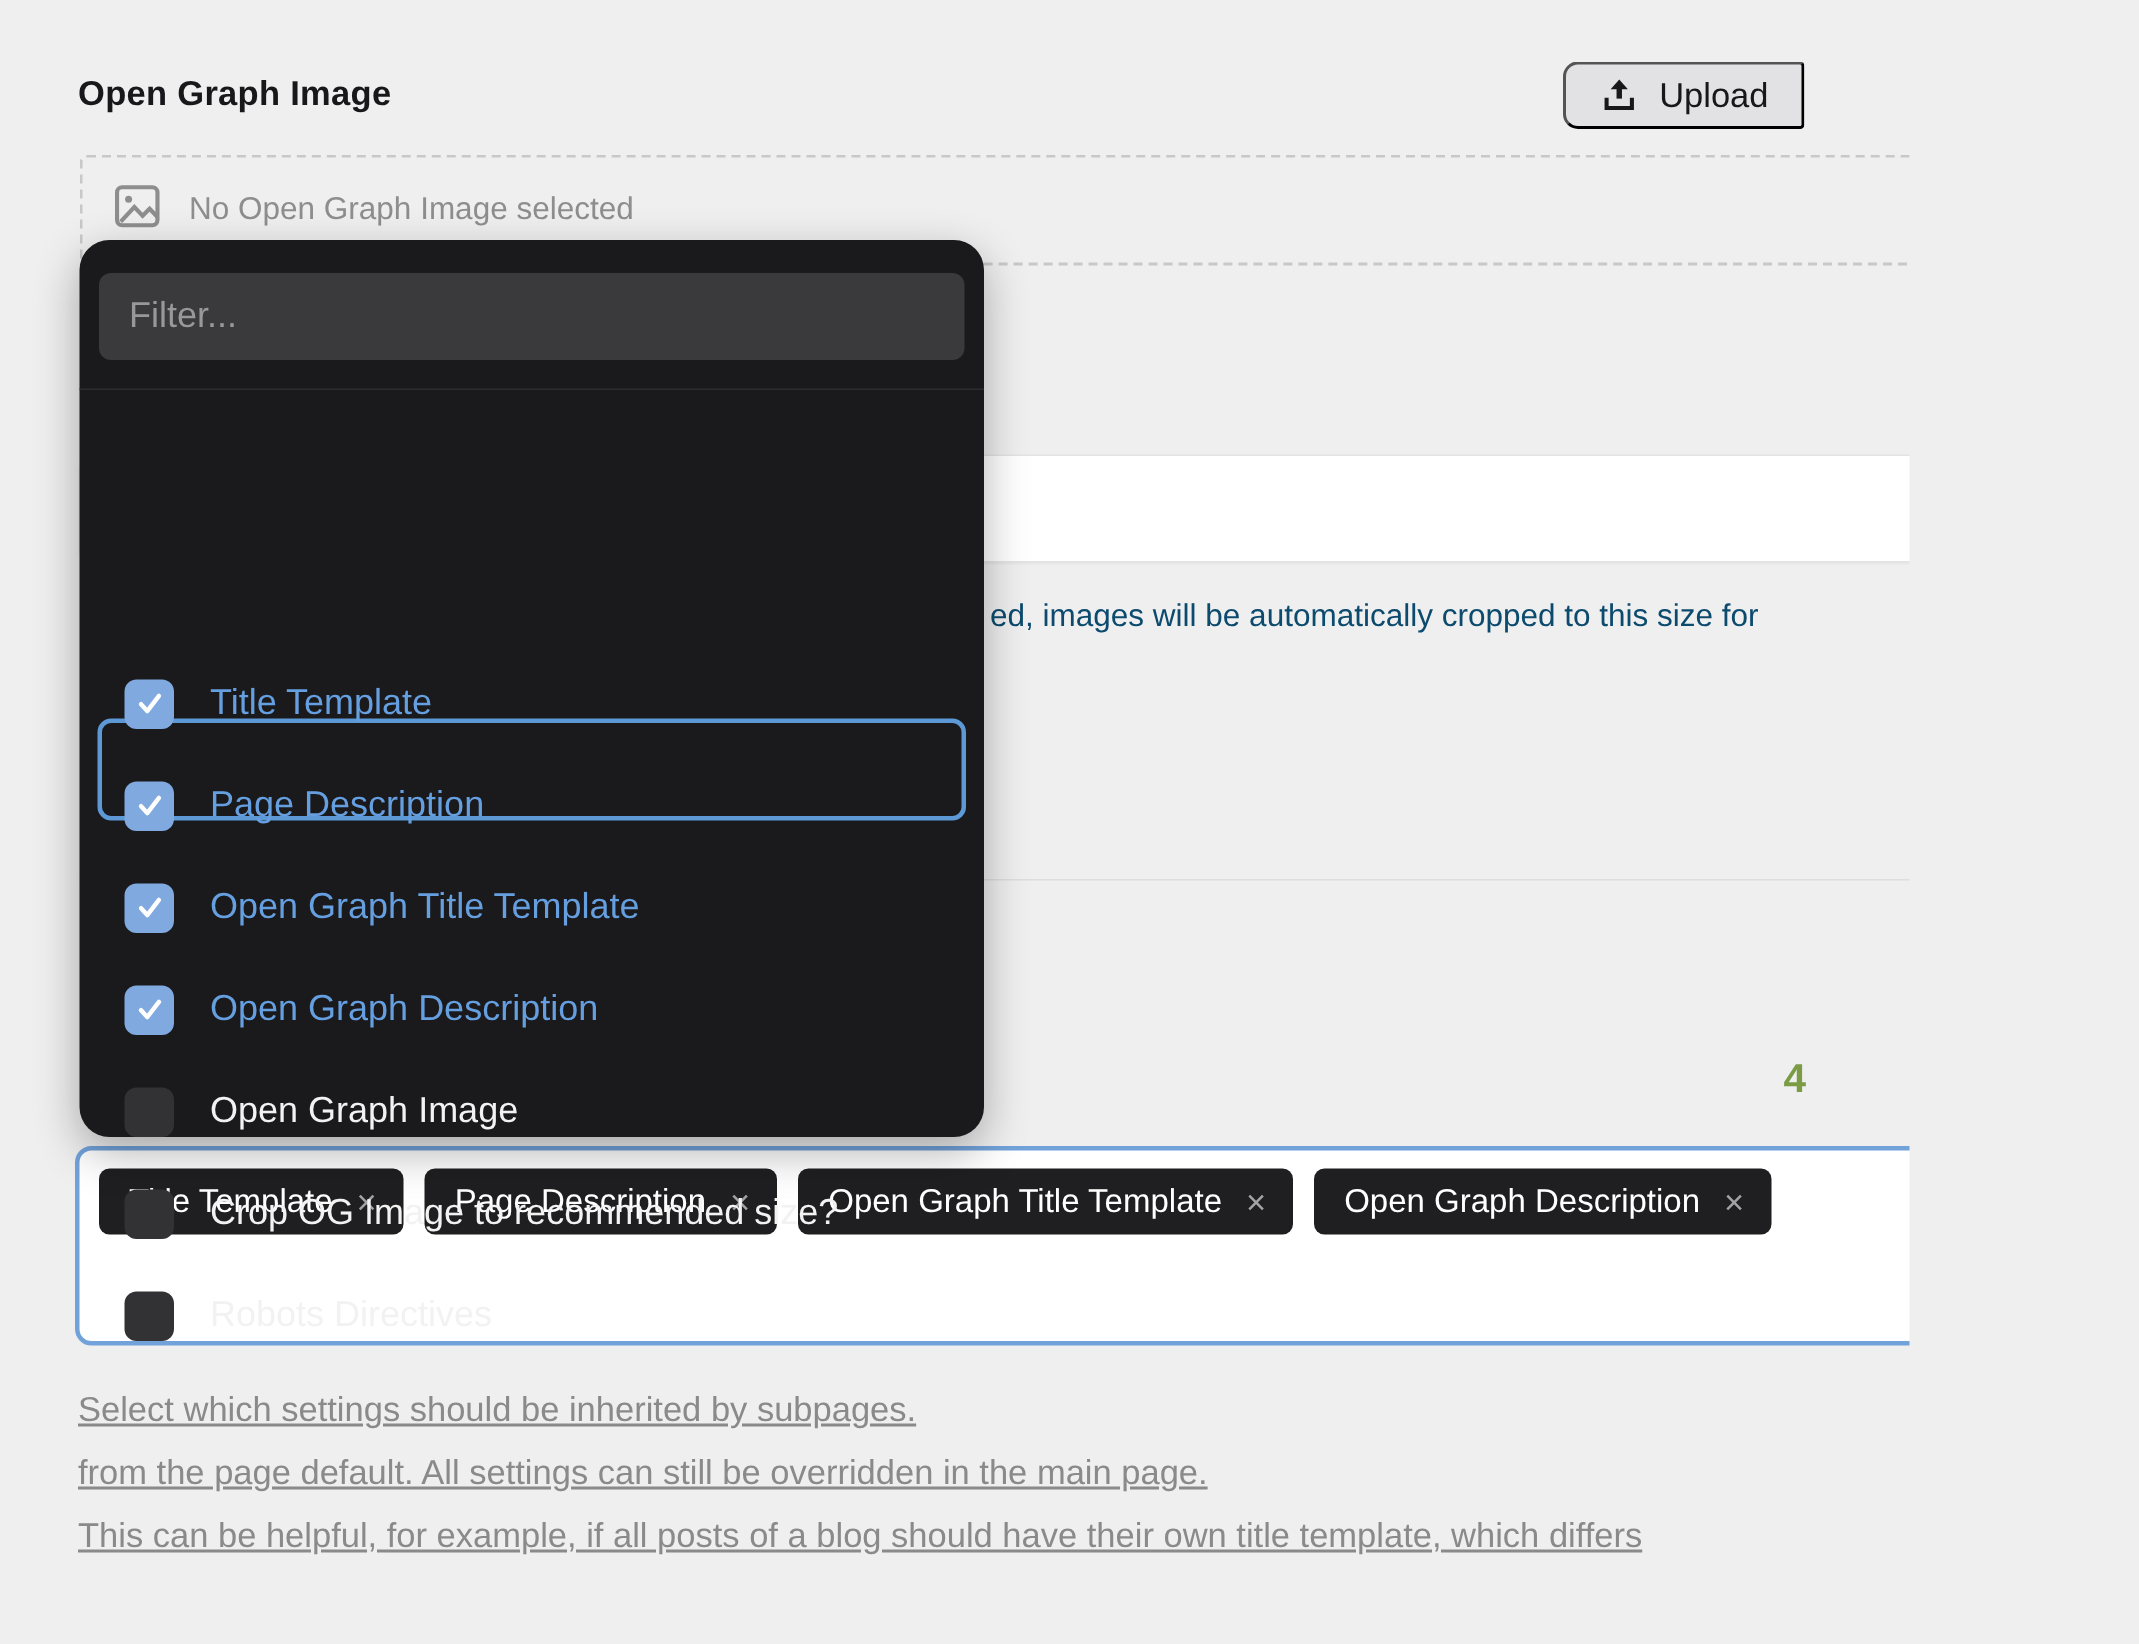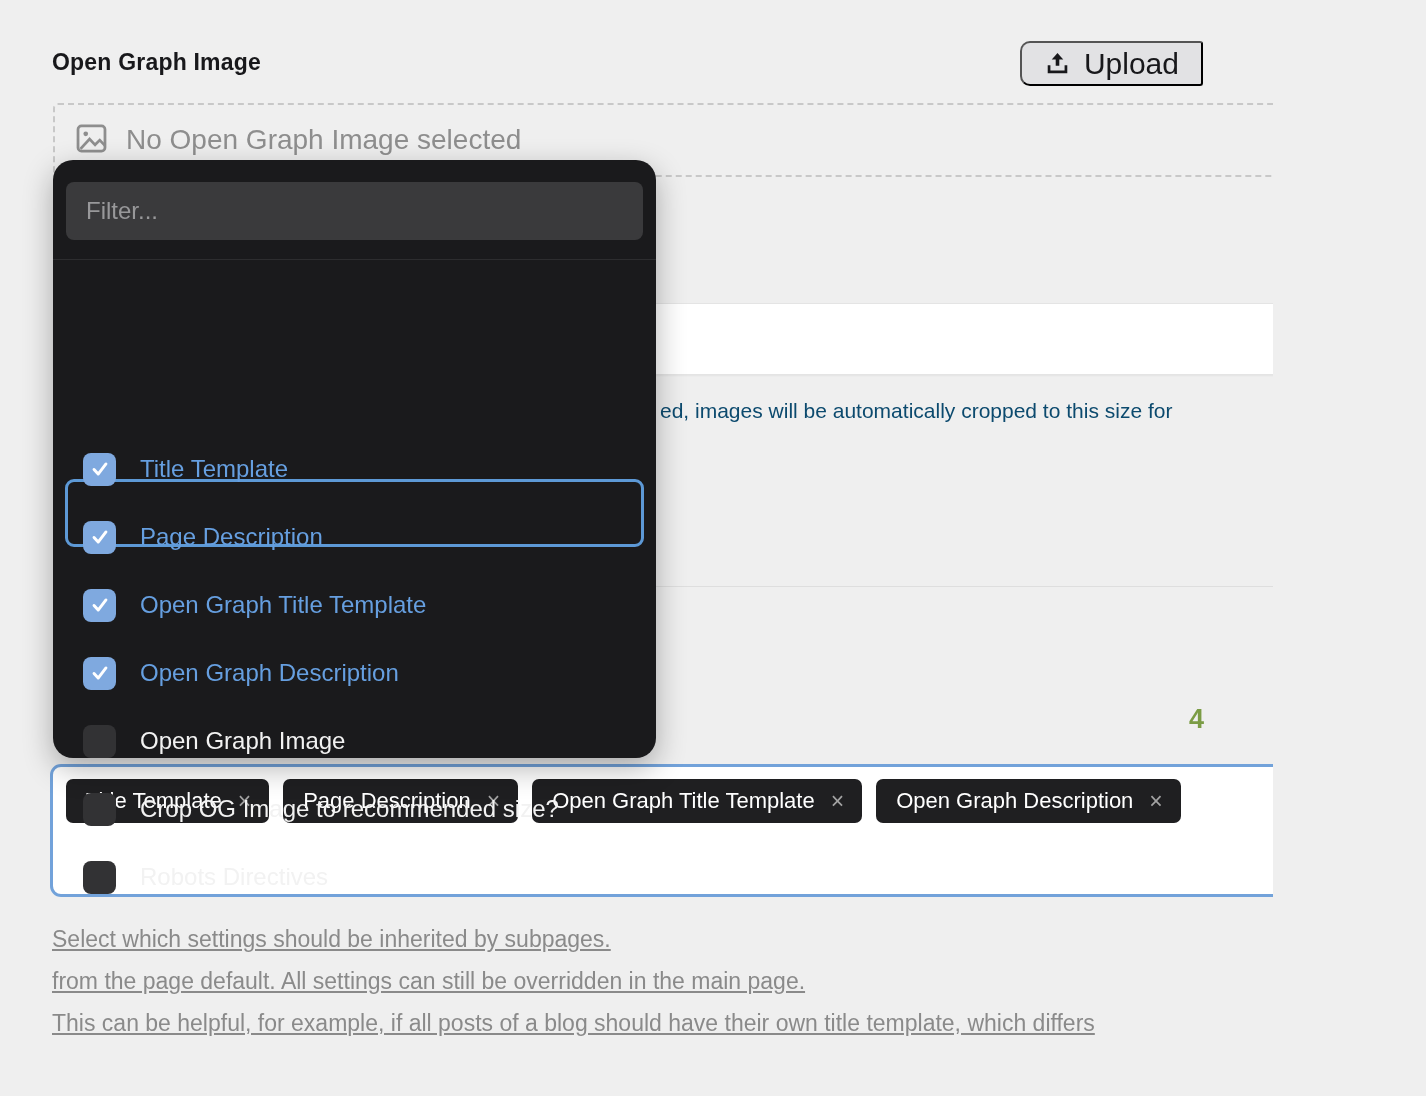--- a/index.html
+++ b/index.html
@@ -3,28 +3,28 @@
 <meta charset="utf-8">
 <style>
   * { margin:0; padding:0; box-sizing:border-box; }
   html,body { background:#efefef; }
   body { font-family:"Liberation Sans", sans-serif; }
   .stage { position:relative; width:1273px; height:1096px; background:#efefef; overflow:hidden; }
 
   
   .page-title { position:absolute; left:52px; top:49px; font-size:23px; font-weight:700; color:#18181b; letter-spacing:.2px; }
   .btn-group { position:absolute; top:41px; right:70px; display:flex; gap:3px; }
-  .btn { display:flex; align-items:center; gap:13px; height:45px; padding:0 22px; background:#e2e2e4; color:#18181b; font-size:30px; font-weight:500; cursor:pointer; }
+  .btn { display:flex; align-items:center; gap:13px; height:45px; padding:0 22px; background:#e2e2e4; color:#18181b; font-size:23px; font-weight:500; cursor:pointer; }
   .btn svg { display:block; }
   .btn-left  { border-radius:10px 3px 3px 10px; }
   .btn-right { border-radius:3px 10px 10px 3px; }
 
   
   .og-placeholder { position:absolute; left:53px; top:103px; width:1303px; height:74px; border:2px dashed #c8c8c8; border-radius:5px; display:flex; align-items:center; padding:0 20px; gap:18px; color:#8e8e8e; }
-  .og-placeholder .ph-text { font-size:28px; color:#8e8e8e; }
+  .og-placeholder .ph-text { font-size:21px; color:#8e8e8e; }
 
   
   .size-select { position:absolute; left:53px; top:303px; width:1304px; height:72px; background:#ffffff; border:1px solid #e4e4e4; border-radius:10px; box-shadow:0 1px 2px rgba(0,0,0,.05); }
   .size-select .chev { position:absolute; right:26px; top:27px; }
 
   .size-help { position:absolute; left:660px; top:399px; font-size:21px; color:#0c4a6e; white-space:nowrap; }
 
   .page-divider { position:absolute; left:53px; top:586px; width:1304px; height:1px; background:#dedede; }
 
   .count-badge { position:absolute; top:704px; right:69px; font-size:27px; font-weight:600; color:#7b9c45; }

